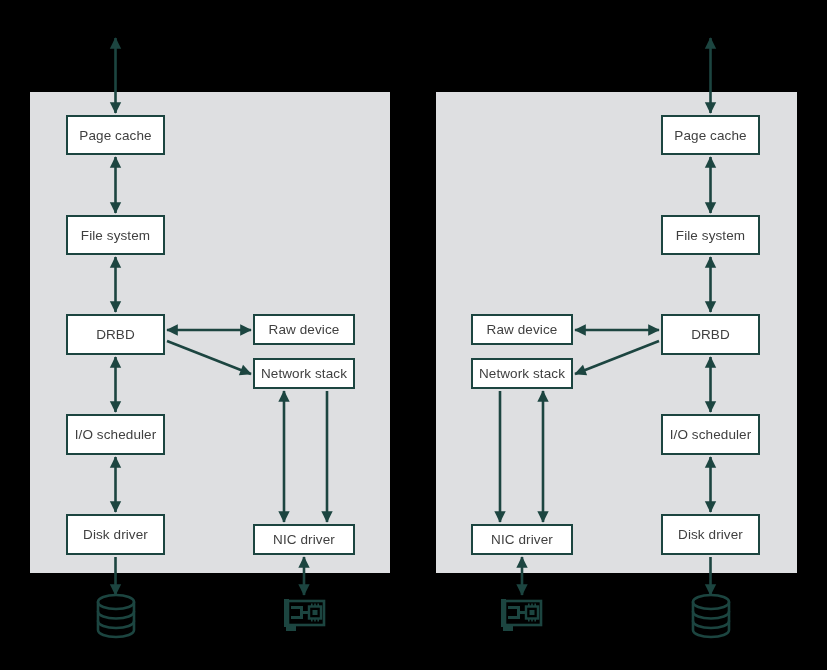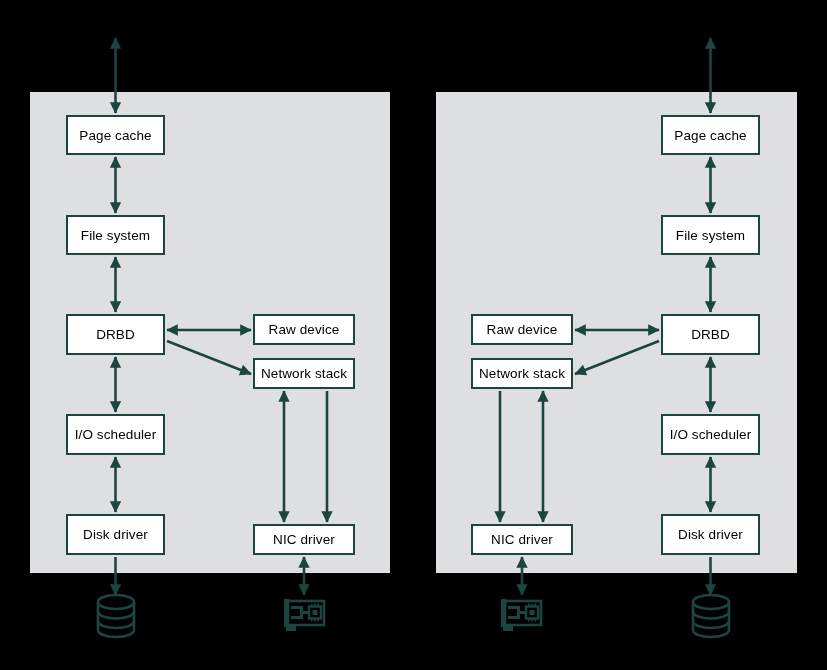--- a/index.html
+++ b/index.html
@@ -25,21 +25,21 @@
     background: #dedfe1;
   }
   .node {
     position: absolute;
     background: #ffffff;
     border: 2.5px solid #1c4540;
     box-sizing: border-box;
     display: flex;
     align-items: center;
     justify-content: center;
-    color: #000000;
+    color: #404040;
     font-size: 13.5px;
     font-family: "Liberation Sans", sans-serif;
     letter-spacing: 0.1px;
     white-space: nowrap;
   }
   svg.edges {
     position: absolute;
     left: 0; top: 0;
     width: 827px;
     height: 670px;

